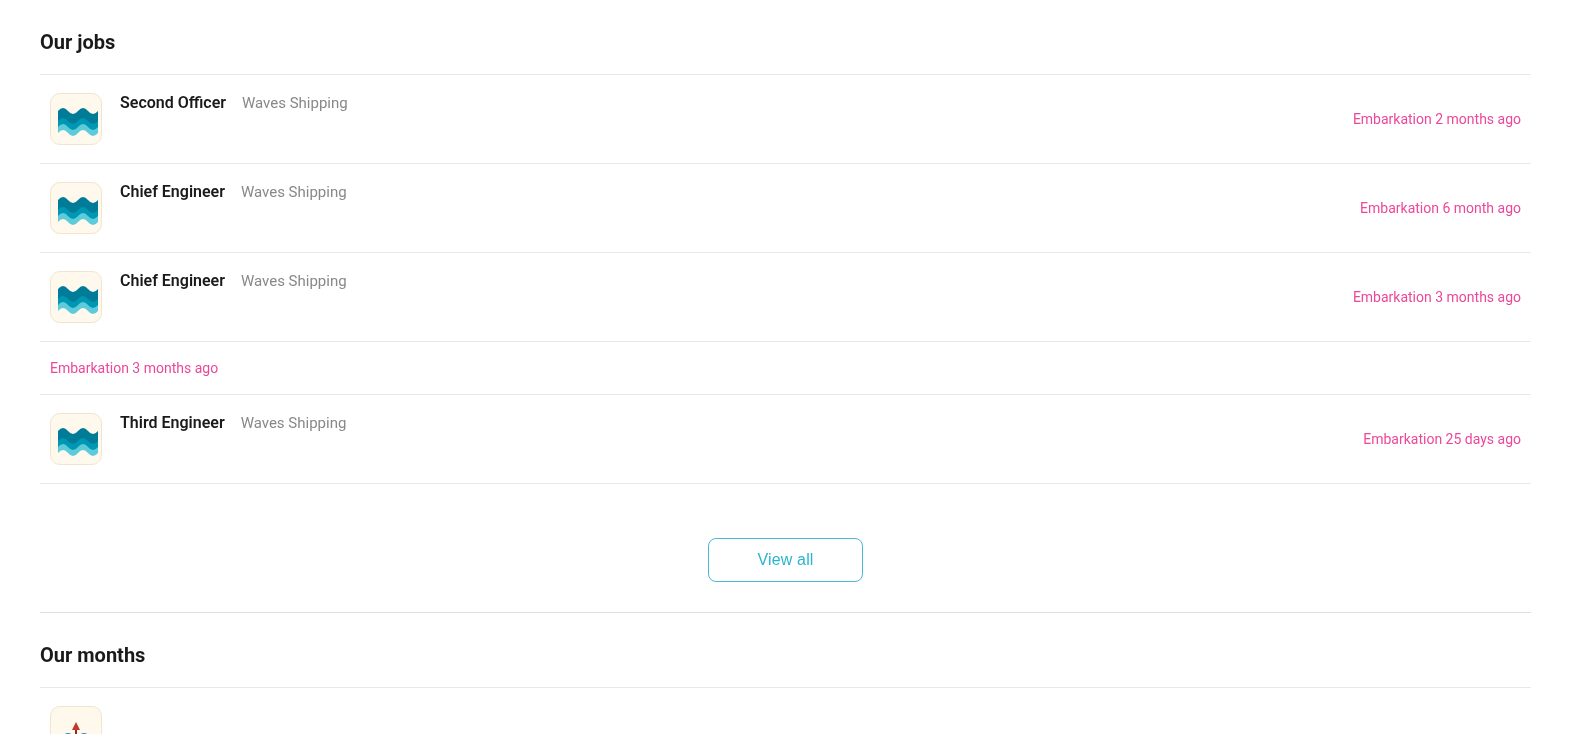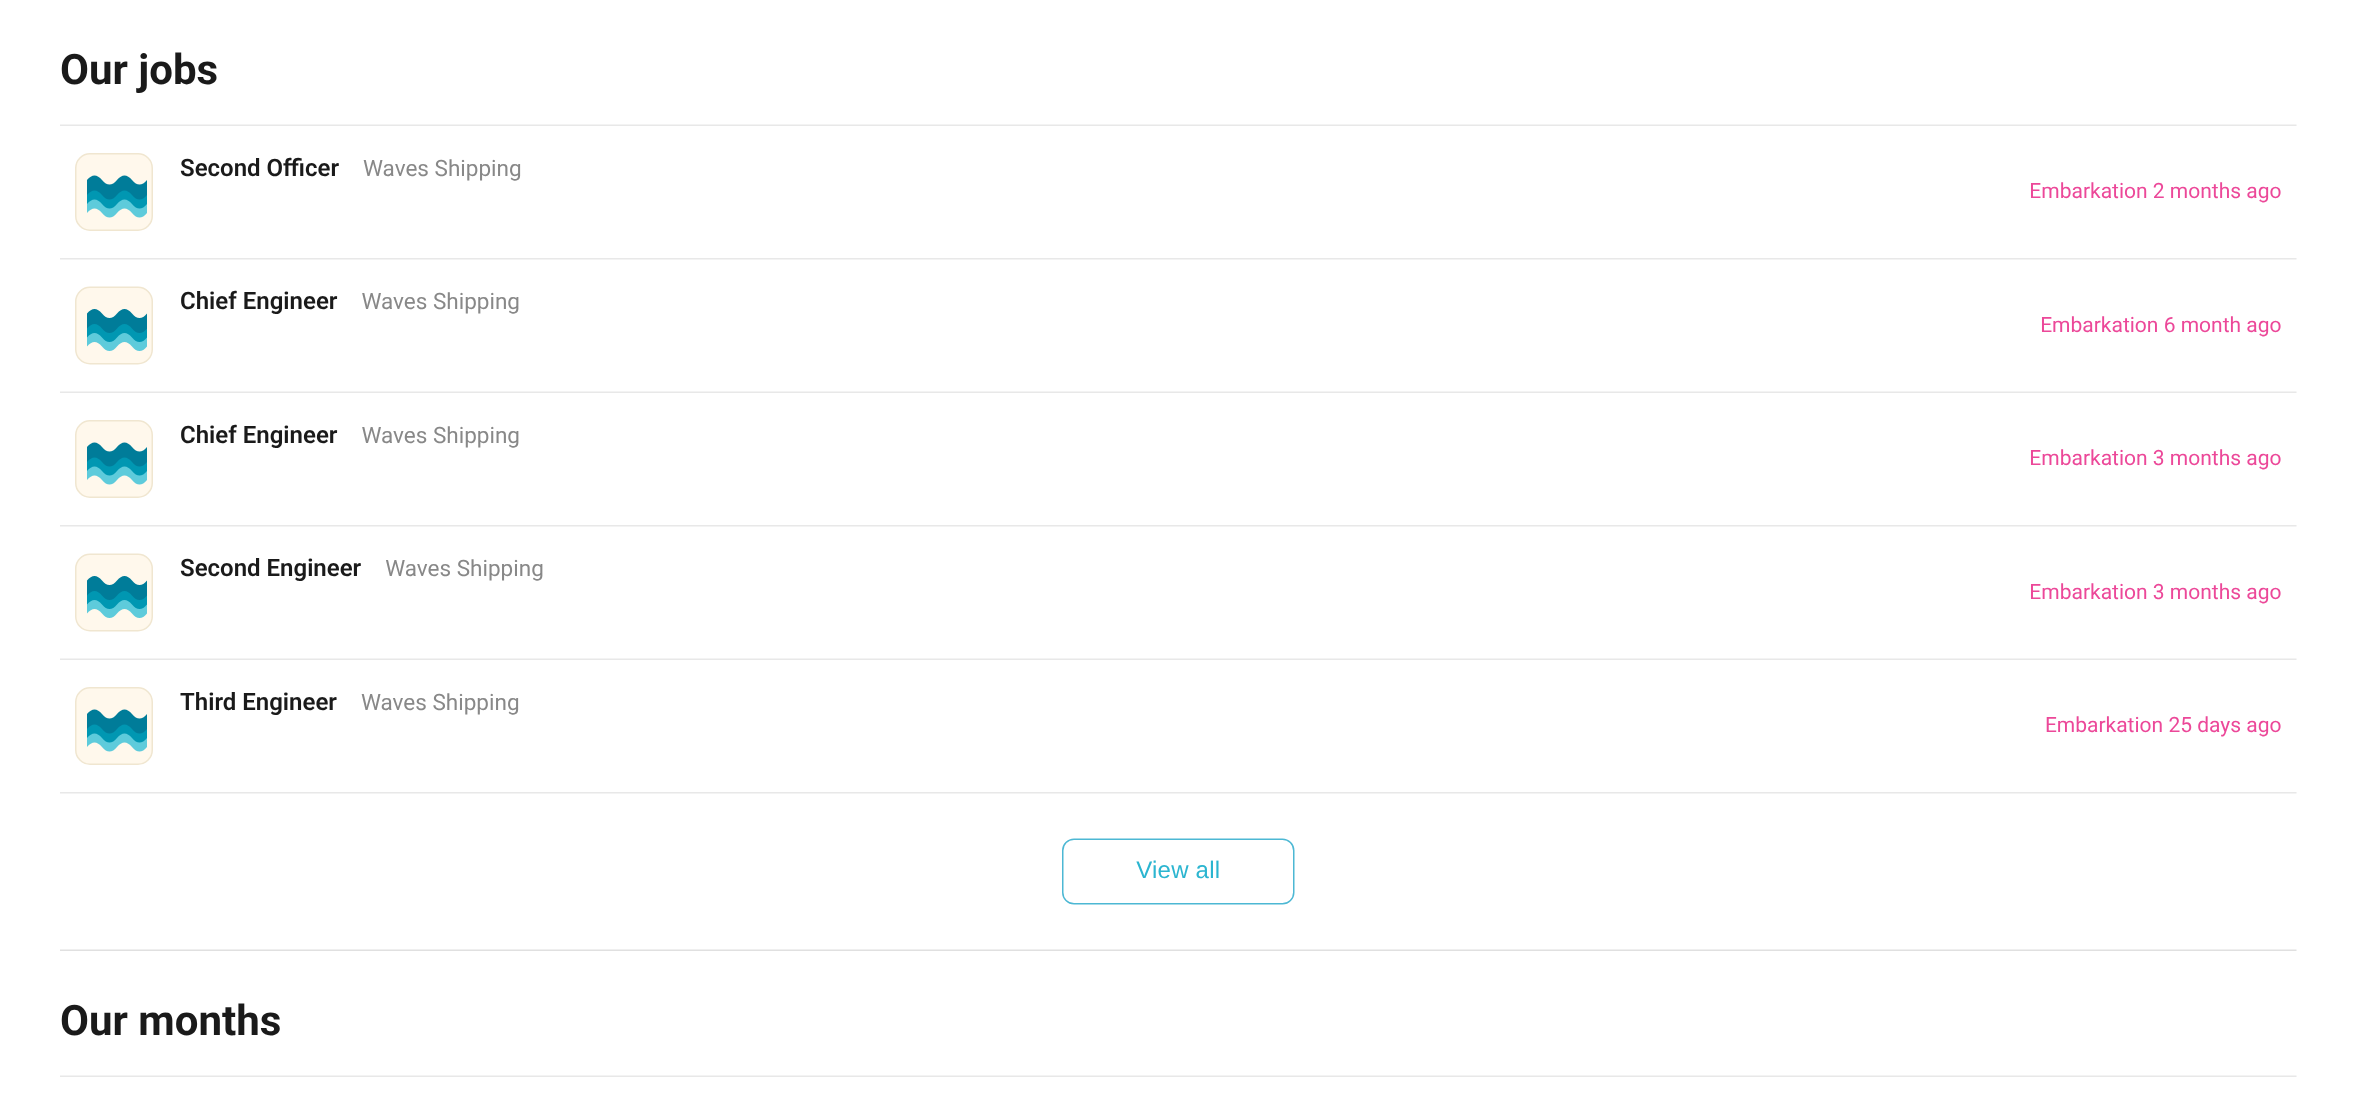--- a/index.html
+++ b/index.html
@@ -11,21 +11,21 @@
     body {
       font-family: -apple-system, BlinkMacSystemFont, 'Segoe UI', Roboto, sans-serif;
       background: #ffffff;
       color: #333;
       width: 1571px;
       min-height: 734px;
       padding: 30px 40px;
     }
 
     .section-title {
-      font-size: 28px;
+      font-size: 20px;
       font-weight: 700;
       color: #1a1a1a;
       margin-bottom: 20px;
     }
 
     .jobs-list {
       width: 100%;
     }
 
     .job-row {
@@ -93,20 +93,21 @@
       border: 1.5px solid #4db8d4;
       background: #fff;
       color: #2bb5d0;
       font-size: 16px;
       font-weight: 500;
       padding: 12px 48px;
       border-radius: 8px;
       cursor: pointer;
       letter-spacing: 0.01em;
       transition: background 0.15s;
+      margin-top: 24px;
     }
 
     .divider {
       border: none;
       border-top: 1px solid #e0e0e0;
       margin: 10px 0 30px 0;
     }
 
     .clients-section {
       margin-top: 10px;
@@ -190,34 +191,20 @@
         </div>
         <div>
           <span class="job-title">Chief Engineer</span>
           <span class="company-name">Waves Shipping</span>
         </div>
       </div>
       <div class="job-meta">Embarkation 3 months ago</div>
     </div>
 
     <div class="job-row">
-      <div class="job-left">
-        <div class="company-logo">
-          <svg class="waves-svg" viewBox="0 0 44 44" xmlns="http://www.w3.org/2000/svg">
-            <rect width="44" height="44" rx="8" fill="#fff8ec"></rect>
-            <path d="M4 26 Q9 20 14 26 Q19 32 24 26 Q29 20 34 26 Q39 32 44 26 L44 36 Q39 42 34 36 Q29 30 24 36 Q19 42 14 36 Q9 30 4 36 Z" fill="#1ab8d4" opacity="0.7"></path>
-            <path d="M4 20 Q9 14 14 20 Q19 26 24 20 Q29 14 34 20 Q39 26 44 20 L44 30 Q39 36 34 30 Q29 24 24 30 Q19 36 14 30 Q9 24 4 30 Z" fill="#0097b2"></path>
-            <path d="M4 14 Q9 8 14 14 Q19 20 24 14 Q29 8 34 14 Q39 20 44 14 L44 24 Q39 30 34 24 Q29 18 24 24 Q19 30 14 24 Q9 18 4 24 Z" fill="#007c99"></path>
-          </svg>
-        </div>
-        <div>
-          <span class="job-title">Second Engineer</span>
-          <span class="company-name">Waves Shipping</span>
-        </div>
-      </div>
       <div class="job-meta">Embarkation 3 months ago</div>
     </div>
 
     <div class="job-row">
       <div class="job-left">
         <div class="company-logo">
           <svg class="waves-svg" viewBox="0 0 44 44" xmlns="http://www.w3.org/2000/svg">
             <rect width="44" height="44" rx="8" fill="#fff8ec"></rect>
             <path d="M4 26 Q9 20 14 26 Q19 32 24 26 Q29 20 34 26 Q39 32 44 26 L44 36 Q39 42 34 36 Q29 30 24 36 Q19 42 14 36 Q9 30 4 36 Z" fill="#1ab8d4" opacity="0.7"></path>
             <path d="M4 20 Q9 14 14 20 Q19 26 24 20 Q29 14 34 20 Q39 26 44 20 L44 30 Q39 36 34 30 Q29 24 24 30 Q19 36 14 30 Q9 24 4 30 Z" fill="#0097b2"></path>

